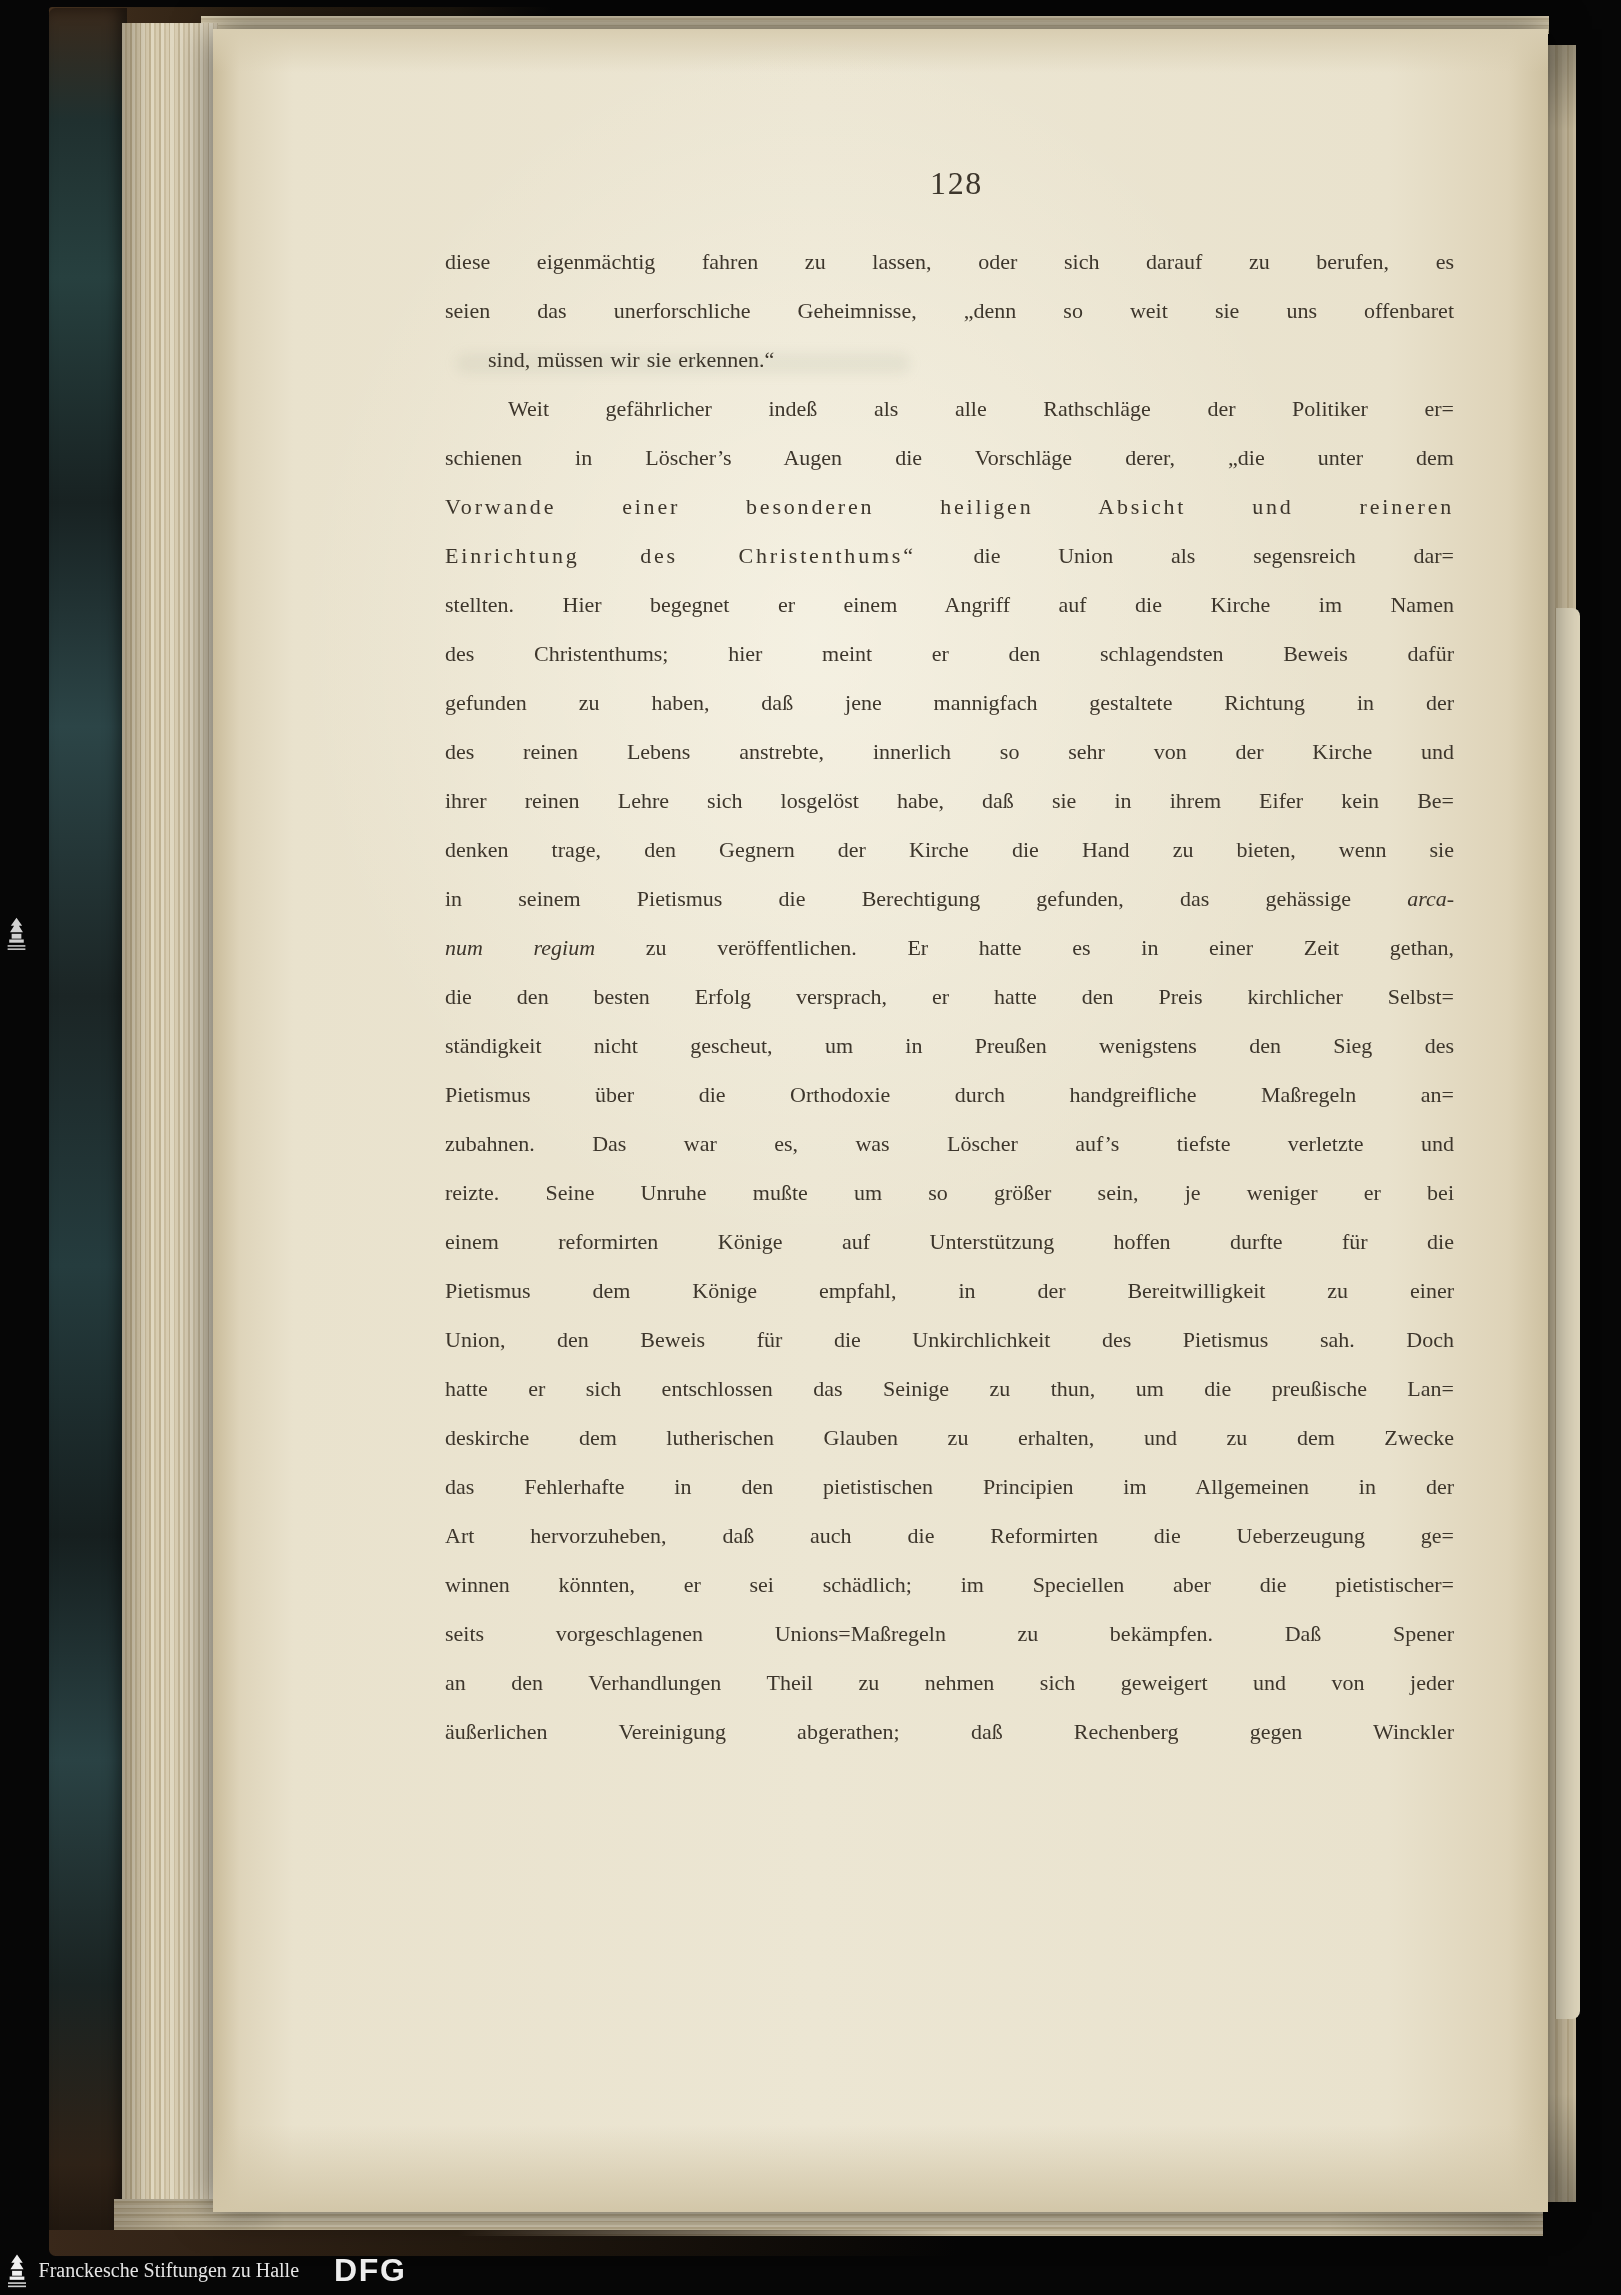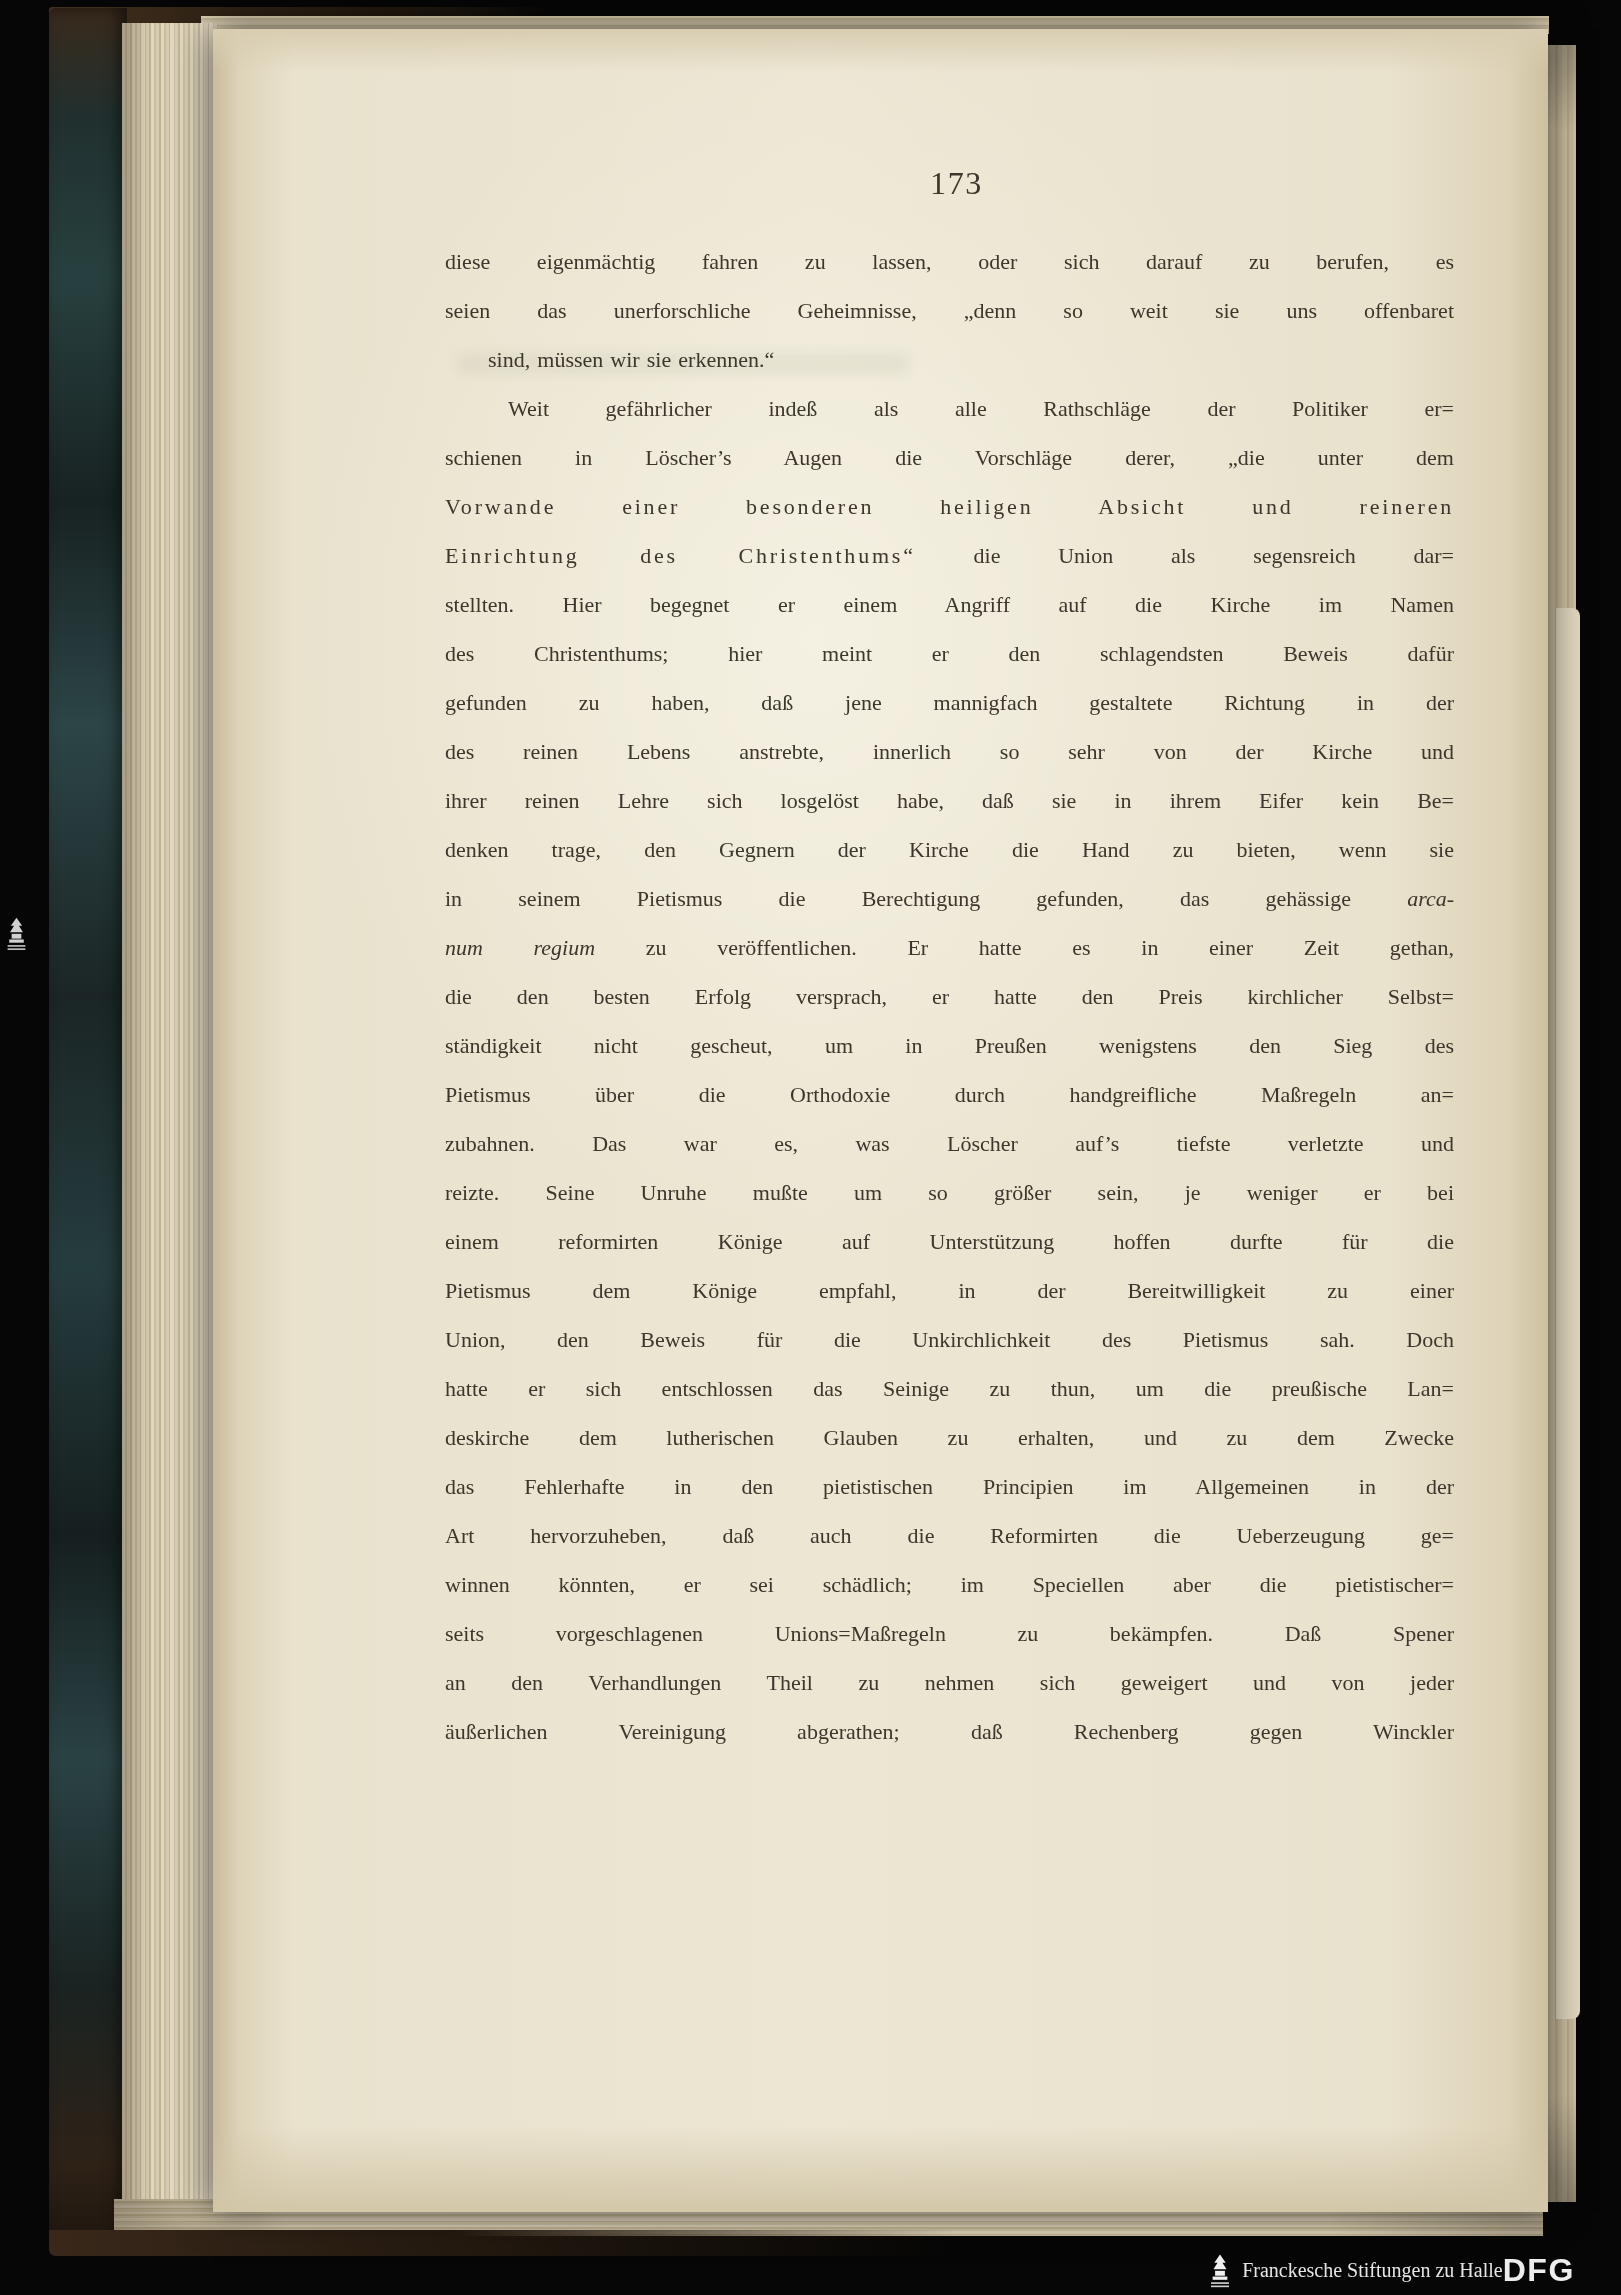--- a/index.html
+++ b/index.html
@@ -97,22 +97,22 @@
   
   .side-watermark{
     position:absolute;left:4.9px;top:915px;width:24px;
     display:flex;flex-direction:column;align-items:center;gap:1.6px;
     opacity:0.9;
   }
 
   
   .footer{
     position:absolute;left:0;bottom:0;width:100%;height:50px;
-    display:flex;align-items:center;justify-content:flex-end;
-    padding:0;box-sizing:border-box;
+    display:flex;align-items:center;justify-content:flex-start;
+    padding:0;box-sizing:border-box;gap:35px;
   }
   .footer-left{
     display:flex;align-items:center;gap:9.7px;margin-left:4.9px;
   }
   .provider-label{
     font-family:"Liberation Serif", serif;
     font-size:20px;color:#e6e6e6;
   }
   .dfg-logo{
     font-family:"Liberation Sans", sans-serif;
@@ -129,21 +129,21 @@
   <div class="page-top-edge"></div>
   <div class="cover-spine"></div>
   <div class="page-stack-left"></div>
   <div class="page-stack-bottom"></div>
   <div class="cover-bottom"></div>
   <div class="next-page-edge"></div>
   <div class="next-page-edge2"></div>
 
   <div class="page">
     <div class="smudge"></div>
-    <div class="page-number">173</div>
+    <div class="page-number">128</div>
     <div class="text-block" id="text-block">
         <div class="line"><span>diese eigenmächtig fahren zu lassen, oder sich darauf zu berufen, es</span></div>
         <div class="line"><span>seien das unerforschliche Geheimnisse, „denn so weit sie uns offenbaret</span></div>
         <div class="line end"><span>sind, müssen wir sie erkennen.“</span></div>
         <div class="line indent"><span>Weit gefährlicher indeß als alle Rathschläge der Politiker er=</span></div>
         <div class="line"><span>schienen in Löscher’s Augen die Vorschläge derer, „die unter dem</span></div>
         <div class="line"><span class="sp">Vorwande einer besonderen heiligen Absicht und reineren</span></div>
         <div class="line"><span class="sp">Einrichtung des Christenthums“</span><span> die Union als segensreich dar=</span></div>
         <div class="line"><span>stellten. Hier begegnet er einem Angriff auf die Kirche im Namen</span></div>
         <div class="line"><span>des Christenthums; hier meint er den schlagendsten Beweis dafür</span></div>

